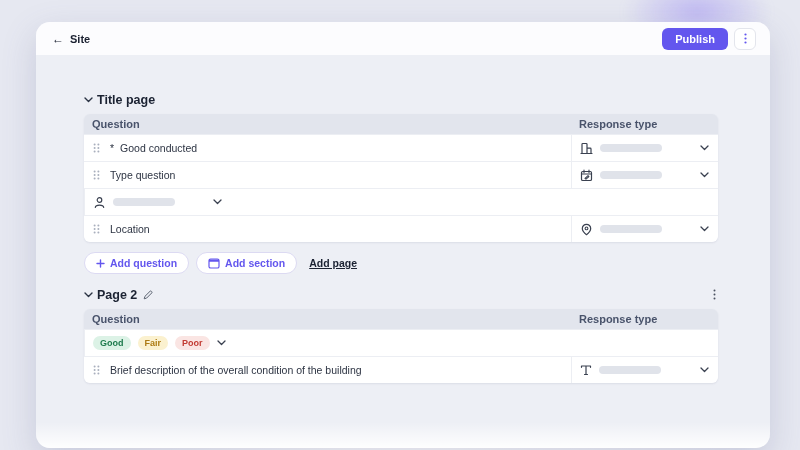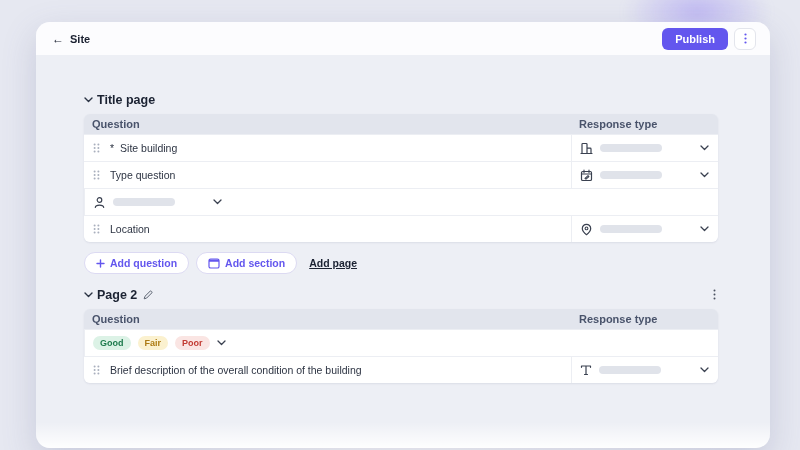--- a/index.html
+++ b/index.html
@@ -130,21 +130,21 @@
                     <circle cx="1.6" cy="1.5" r="1"></circle>
                     <circle cx="5.4" cy="1.5" r="1"></circle>
                     <circle cx="1.6" cy="5" r="1"></circle>
                     <circle cx="5.4" cy="5" r="1"></circle>
                     <circle cx="1.6" cy="8.5" r="1"></circle>
                     <circle cx="5.4" cy="8.5" r="1"></circle>
                   </g>
                 </svg>
             </span>
             <span class="req">*</span>
-            <span class="qtext">Site building</span>
+            <span class="qtext">Good conducted</span>
           </div>
           <div class="cell-r">
             <svg width="13" height="13" viewBox="0 0 13 13">
               <path d="M2 11.5V2.3a.8.8 0 0 1 .8-.8h3.4a.8.8 0 0 1 .8.8v9.2M7 6.2h3.2a.8.8 0 0 1 .8.8v4.5M1 11.5h11" stroke="#3a4150" stroke-width="1.2" fill="none" stroke-linecap="round" stroke-linejoin="round"></path>
             </svg>
             <span class="skeleton resp-skeleton"></span>
             <span class="chev">
               <svg width="9" height="6" viewBox="0 0 9 6">
                   <path d="M1 1l3.5 3.5L8 1" stroke="#3a4150" stroke-width="1.3" fill="none" stroke-linecap="round" stroke-linejoin="round"></path>
                 </svg>

